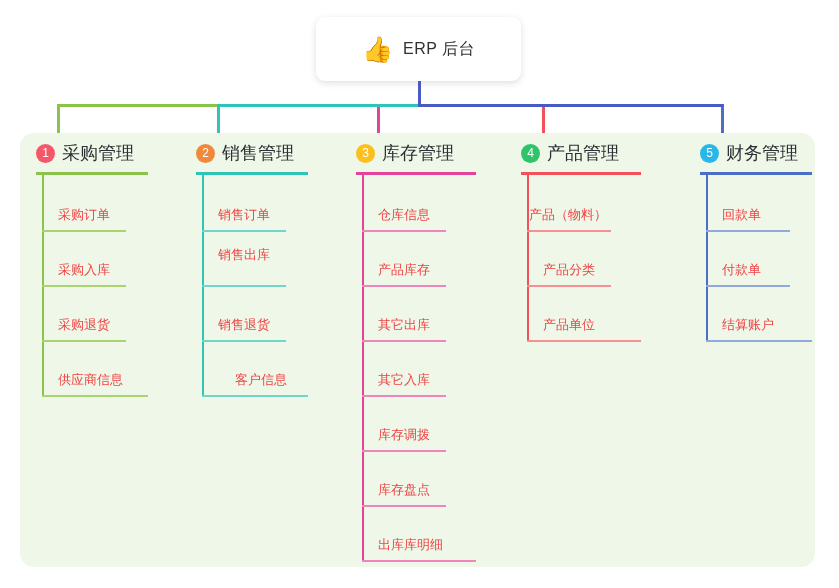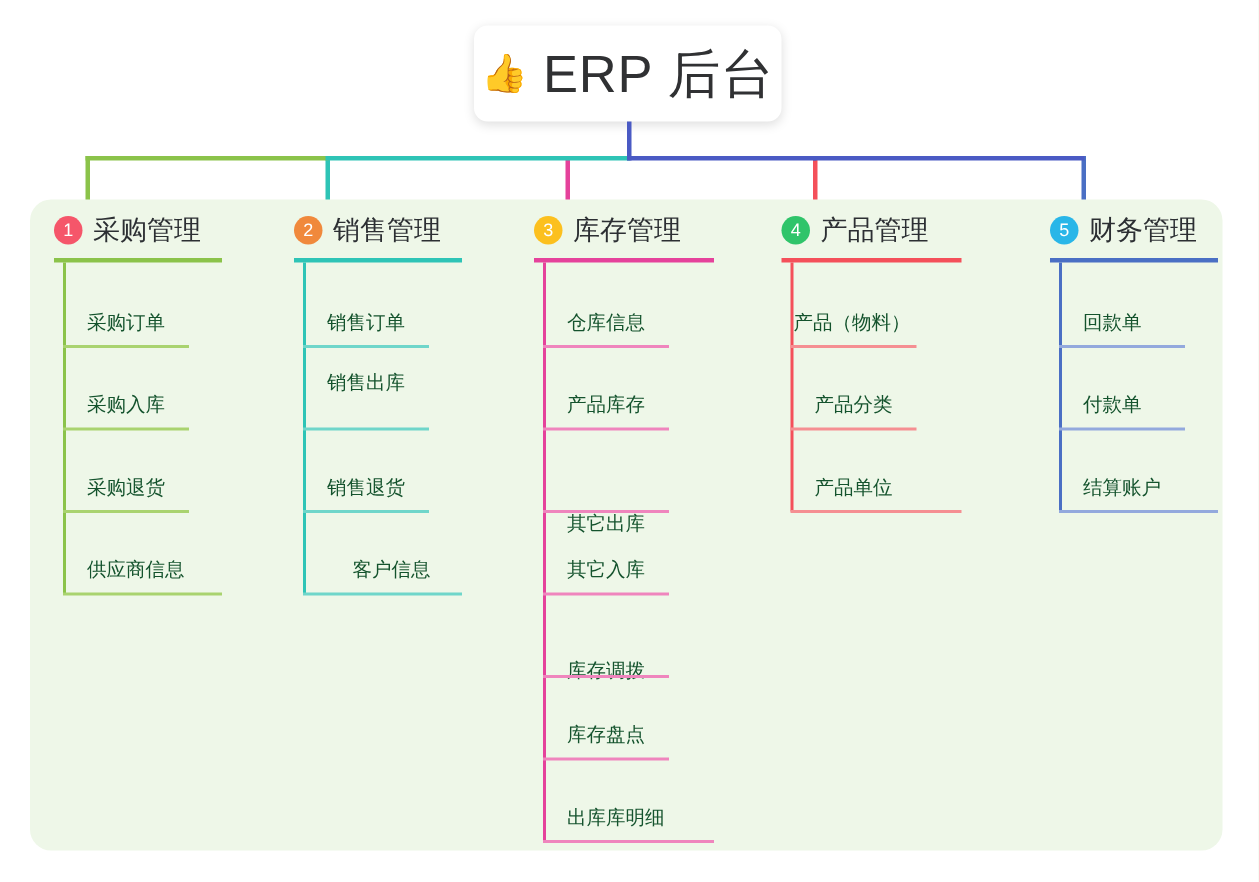--- a/index.html
+++ b/index.html
@@ -22,21 +22,21 @@
     border-radius:9px;
     box-shadow:0 2px 7px rgba(0,0,0,0.13);
     display:flex;align-items:center;justify-content:center;
     box-sizing:border-box;
   }
   #root-node .emoji{
     font-size:25px;line-height:1;margin-right:10px;
     display:inline-block;
   }
   #root-node .root-label{
-    font-size:35px;color:#303133;letter-spacing:.5px;
+    font-size:16px;color:#303133;letter-spacing:.5px;
     white-space:nowrap;
   }
 
   
   .vline{position:absolute;width:3px;}
   .hseg{position:absolute;height:3px;}
 
   
   #panel{
     position:absolute;
@@ -77,21 +77,21 @@
     left:22px;
     top:34px;
   }
   .leaf{
     position:absolute;
     left:22px;
     height:2px;
   }
   .leaf-label{
     position:absolute;
-    font-size:13px;color:#14532d;white-space:nowrap;
+    font-size:13px;color:#ef4444;white-space:nowrap;
   }
 </style>
 </head>
 <body>
 
 <div id="canvas">
 
   <div id="root-node">
     <span class="emoji">👍</span>
     <span class="root-label">ERP 后台</span>
@@ -149,25 +149,25 @@
         <div class="col-head" style="padding-left: 0px;">
           <span class="badge" style="background: rgb(252, 192, 30);">3</span>
           <span class="col-title">库存管理</span>
         </div>
         <div class="head-rule" style="left: 0px; width: 120px; background: rgb(229, 66, 155);"></div>
         <div class="stem" style="left: 6px; top: 35px; height: 386px; background: rgb(229, 66, 155);"></div>
         <div class="leaf-label" style="left: 22px; top: 66px;">仓库信息</div>
         <div class="leaf" style="left: 6px; top: 90px; width: 84px; background: rgb(239, 133, 189);"></div>
         <div class="leaf-label" style="left: 22px; top: 121px;">产品库存</div>
         <div class="leaf" style="left: 6px; top: 145px; width: 84px; background: rgb(239, 133, 189);"></div>
-        <div class="leaf-label" style="left: 22px; top: 176px; margin-top: 24px;">其它出库</div>
+        <div class="leaf-label" style="left: 22px; top: 176px;">其它出库</div>
         <div class="leaf" style="left: 6px; top: 200px; width: 84px; background: rgb(239, 133, 189);"></div>
         <div class="leaf-label" style="left: 22px; top: 231px;">其它入库</div>
         <div class="leaf" style="left: 6px; top: 255px; width: 84px; background: rgb(239, 133, 189);"></div>
-        <div class="leaf-label" style="left: 22px; top: 298px;">库存调拨</div>
+        <div class="leaf-label" style="left: 22px; top: 286px;">库存调拨</div>
         <div class="leaf" style="left: 6px; top: 310px; width: 84px; background: rgb(239, 133, 189);"></div>
         <div class="leaf-label" style="left: 22px; top: 341px;">库存盘点</div>
         <div class="leaf" style="left: 6px; top: 365px; width: 84px; background: rgb(239, 133, 189);"></div>
         <div class="leaf-label" style="left: 22px; top: 396px;">出库库明细</div>
         <div class="leaf" style="left: 6px; top: 420px; width: 114px; background: rgb(239, 133, 189);"></div>
       </div>
       <div class="col" style="left: 521px;">
         <div class="col-head" style="padding-left: 0px;">
           <span class="badge" style="background: rgb(47, 196, 106);">4</span>
           <span class="col-title">产品管理</span>

